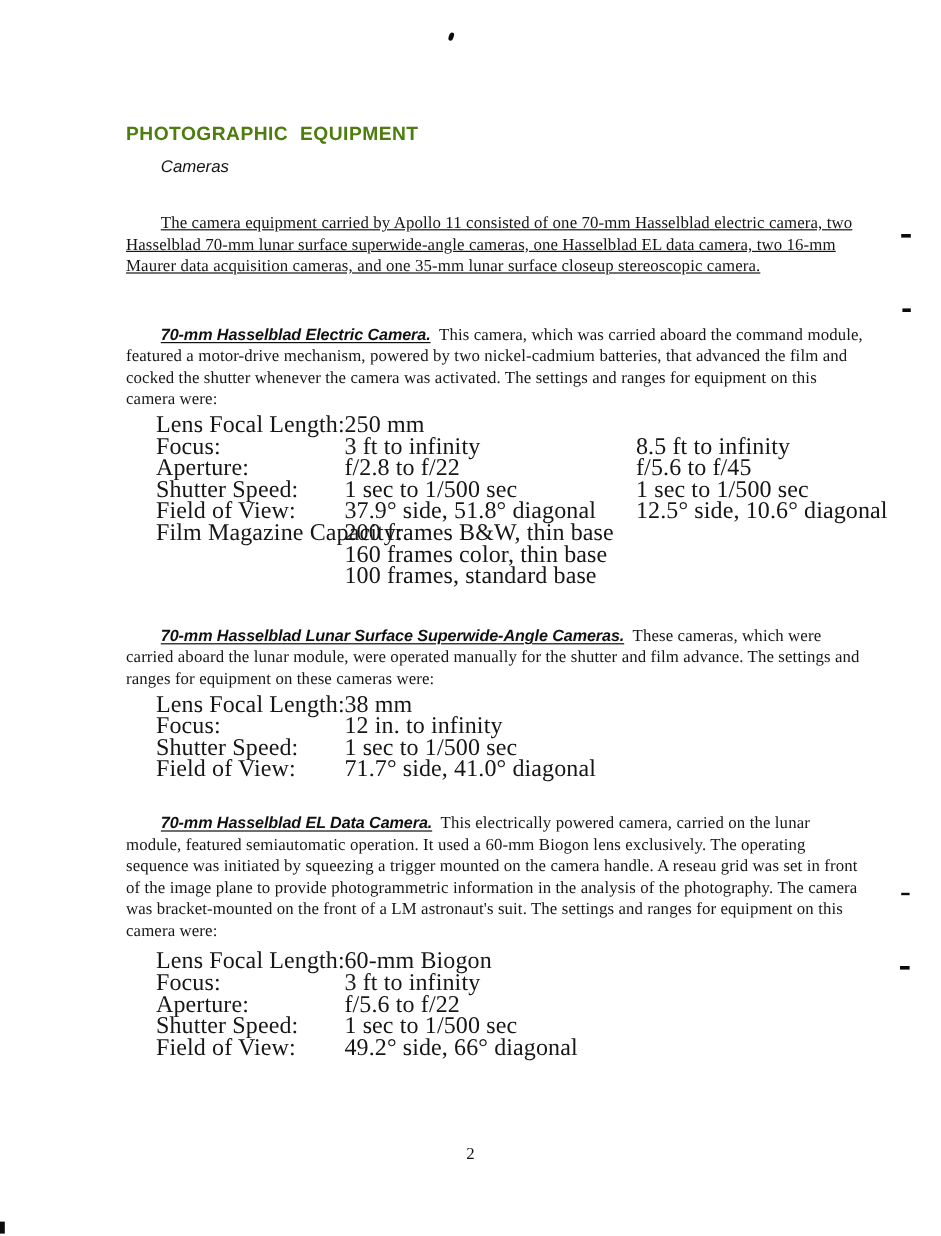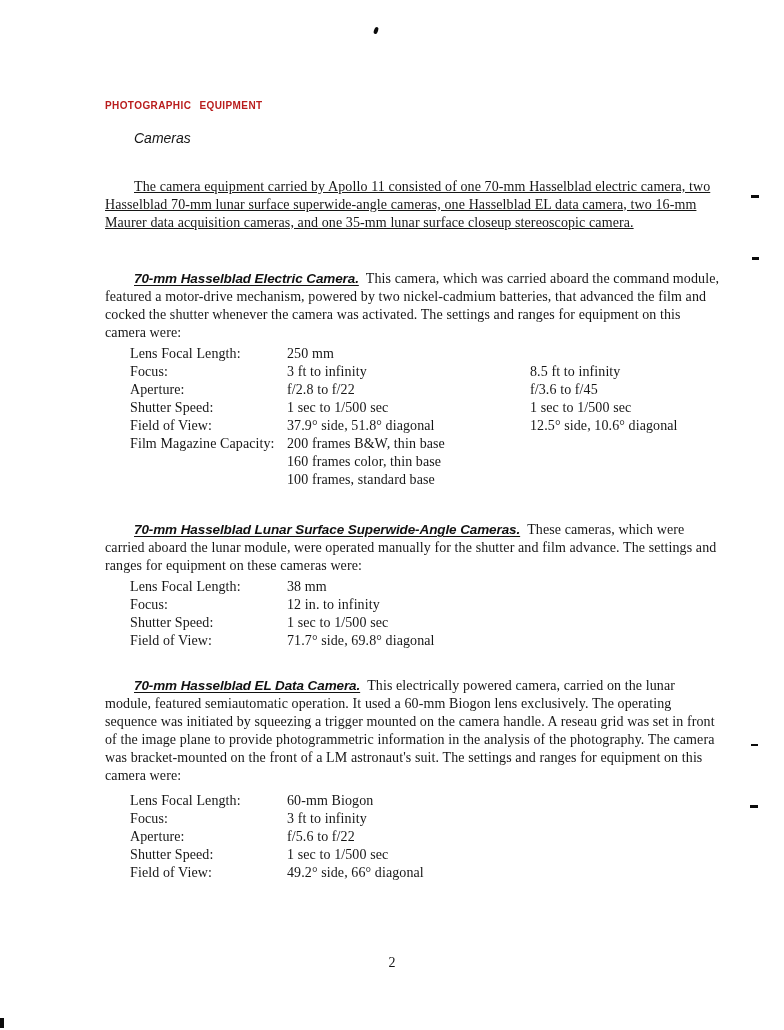--- a/index.html
+++ b/index.html
@@ -15,24 +15,24 @@
     color: #171717;
     overflow: hidden;
     font-family: "Liberation Serif", serif;
   }
   .doc-title {
     position: absolute;
     left: 105px;
     top: 93px;
     font-family: "Liberation Sans", sans-serif;
     font-weight: bold;
-    font-size: 10px;
+    font-size: 16px;
     letter-spacing: 0.4px;
     word-spacing: 5px;
-    color: #b91c1c;
+    color: #4d7c0f;
   }
   .doc-subtitle {
     position: absolute;
     left: 134px;
     top: 130px;
     font-family: "Liberation Sans", sans-serif;
     font-style: italic;
     font-size: 14px;
     color: #151515;
   }
@@ -53,21 +53,21 @@
     font-size: 13.5px;
     letter-spacing: -0.1px;
     text-decoration: underline;
     text-underline-offset: 2px;
     margin-right: 7px;
     color: #111;
   }
   .spec-table {
     position: absolute;
     left: 130px;
-    font-size: 14px;
+    font-size: 20px;
     line-height: 18px;
     letter-spacing: 0.1px;
     color: #161616;
   }
   .spec-row {
     display: grid;
     grid-template-columns: 157px 243px auto;
     height: 18px;
     white-space: nowrap;
   }
@@ -123,21 +123,21 @@
         <span>250 mm</span>
     </div>
     <div class="spec-row">
       <span>Focus:</span>
         <span>3 ft to infinity</span>
         <span>8.5 ft to infinity</span>
     </div>
     <div class="spec-row">
       <span>Aperture:</span>
         <span>f/2.8 to f/22</span>
-        <span>f/3.6 to f/45</span>
+        <span>f/5.6 to f/45</span>
     </div>
     <div class="spec-row">
       <span>Shutter Speed:</span>
         <span>1 sec to 1/500 sec</span>
         <span>1 sec to 1/500 sec</span>
     </div>
     <div class="spec-row">
       <span>Field of View:</span>
         <span>37.9° side, 51.8° diagonal</span>
         <span>12.5° side, 10.6° diagonal</span>
@@ -171,21 +171,21 @@
     <div class="spec-row two-col">
       <span>Focus:</span>
         <span>12 in. to infinity</span>
     </div>
     <div class="spec-row two-col">
       <span>Shutter Speed:</span>
         <span>1 sec to 1/500 sec</span>
     </div>
     <div class="spec-row two-col">
       <span>Field of View:</span>
-        <span>71.7° side, 69.8° diagonal</span>
+        <span>71.7° side, 41.0° diagonal</span>
     </div>
   </div>
 
   <p class="para" style="top:663px;">
     <span class="section-heading">70-mm Hasselblad EL Data Camera.</span><span>This electrically powered camera, carried on the lunar module, featured semiautomatic operation.  It used a 60-mm Biogon lens exclusively.  The operating sequence was initiated by squeezing a trigger mounted on the camera handle.  A reseau grid was set in front of the image plane to provide photogrammetric information in the analysis of the photography.  The camera was bracket-mounted on the front of a LM astronaut's suit.  The settings and ranges for equipment on this camera were:</span>
   </p>
 
   <div class="spec-table" style="top:792px;">
     <div class="spec-row two-col">
       <span>Lens Focal Length:</span>

